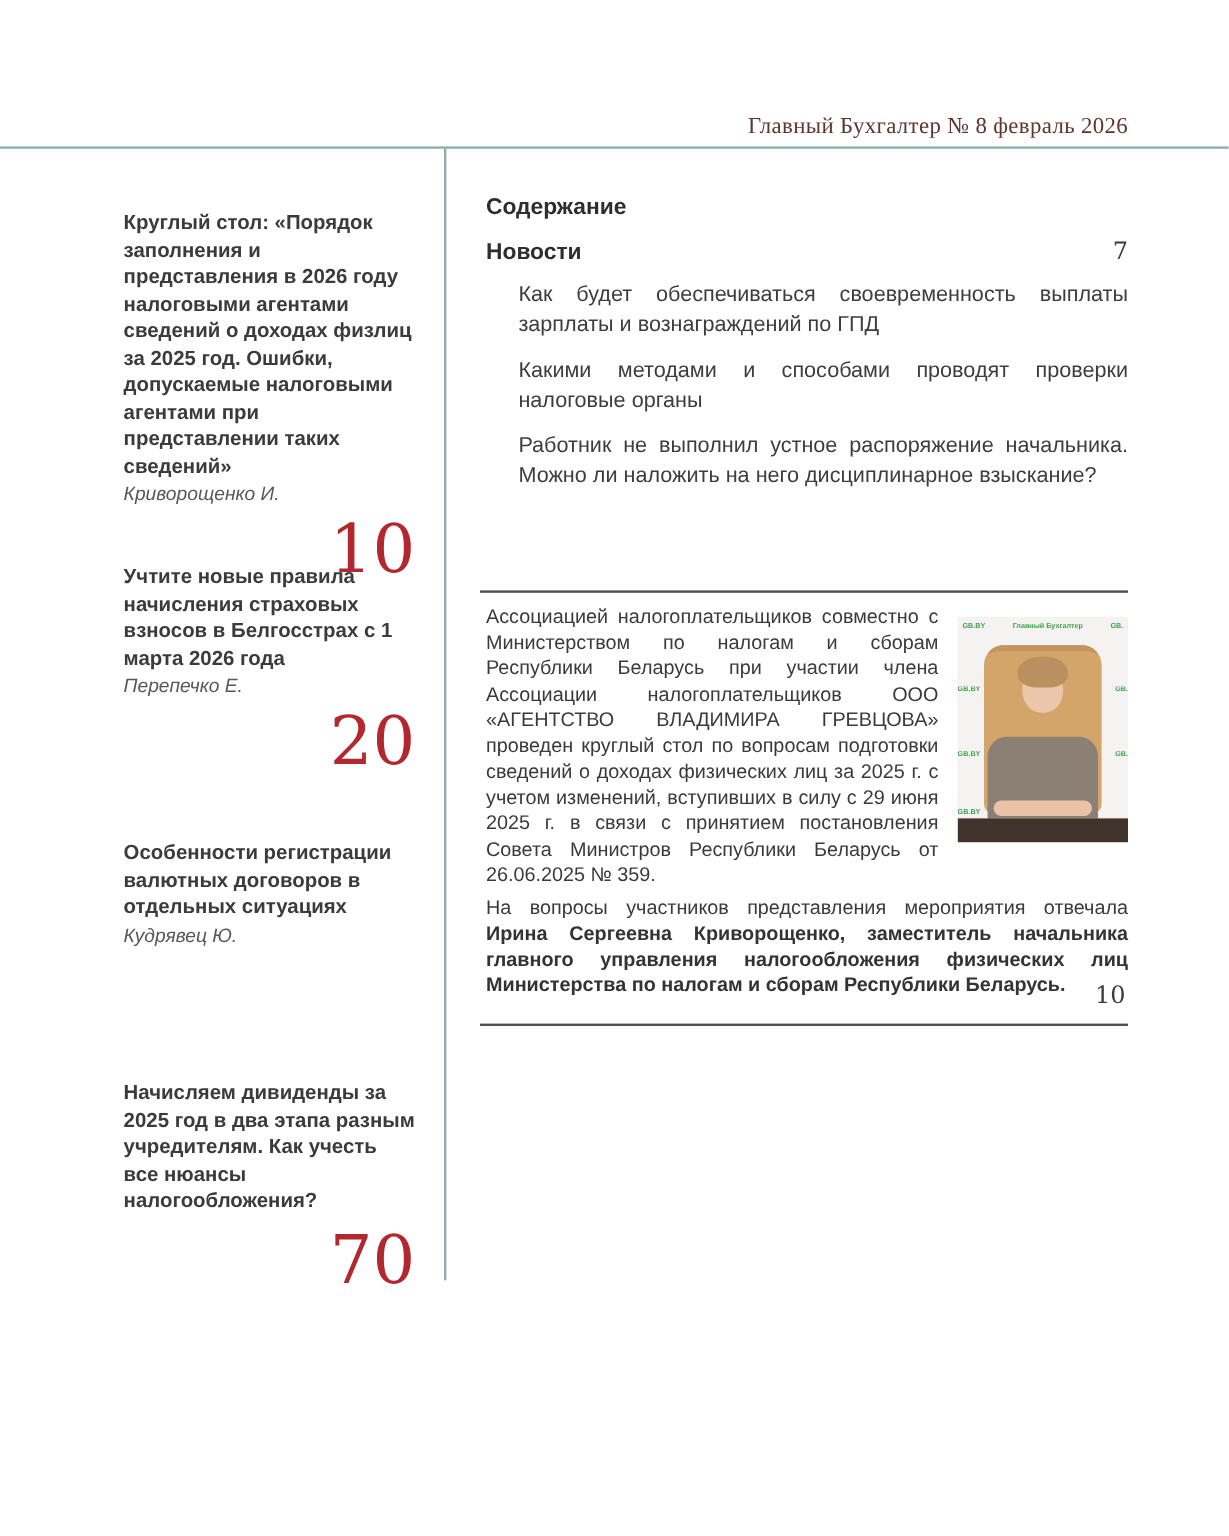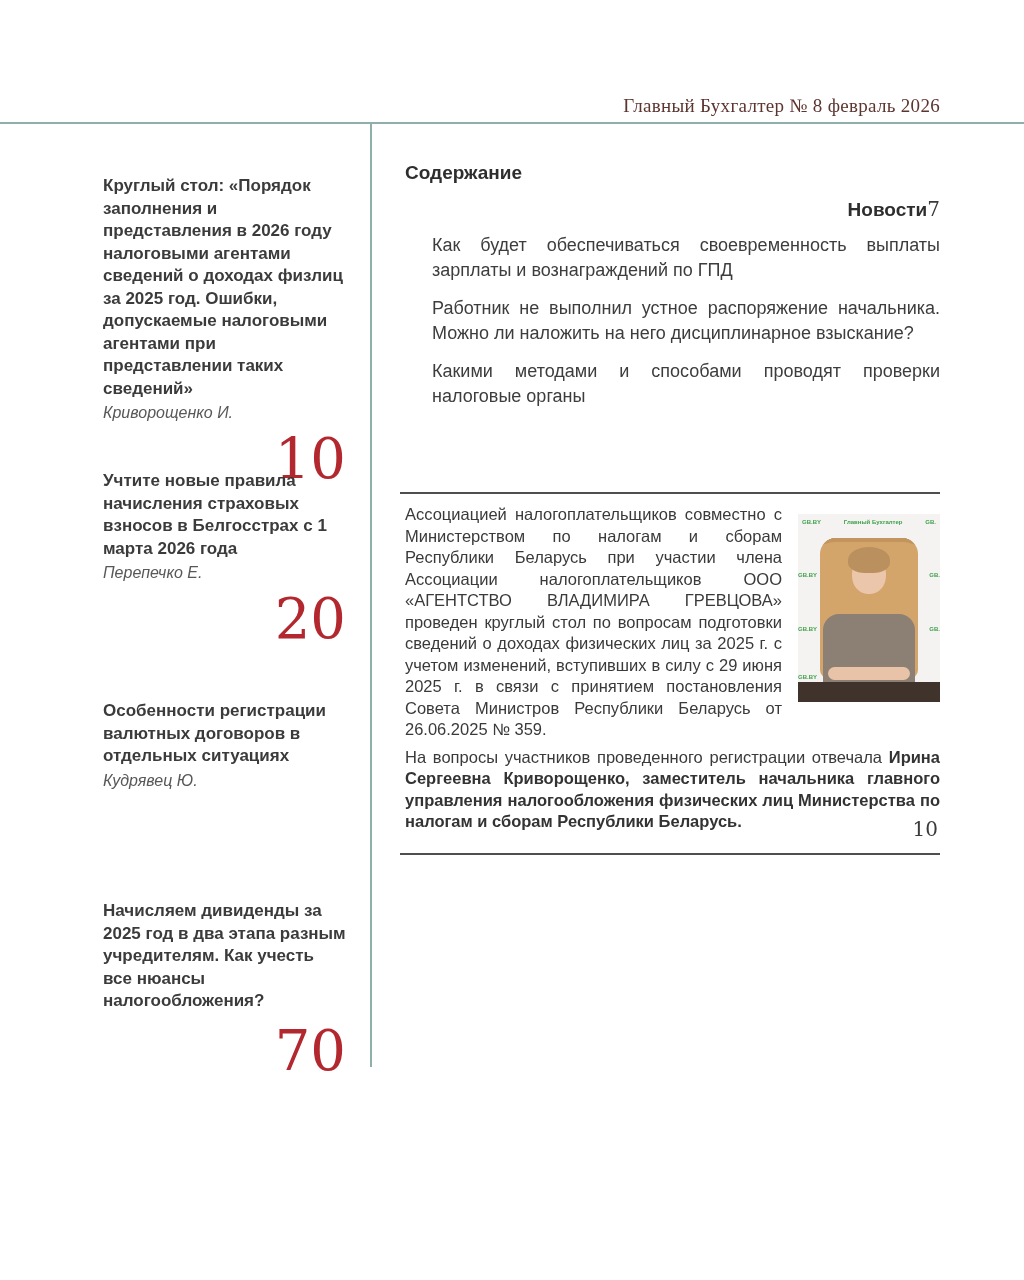--- a/index.html
+++ b/index.html
@@ -18,21 +18,21 @@
   .article .title{font-size:17px;font-weight:bold;line-height:22.5px;color:#3b3b3b;}
   .article .author{font-size:16px;font-style:italic;color:#585858;margin-top:3px;line-height:20px;}
   .article .pagenum{font-family:"DejaVu Serif",serif;font-size:56px;line-height:56px;
         color:#b2282e;text-align:right;margin-top:8px;}
   .a1{top:175px;} .a2{top:470px;} .a3{top:700px;} .a4{top:900px;}
   .a2 .pagenum{} .a3 .pagenum{margin-top:8px;} .a4 .pagenum{margin-top:10px;}
 
   
   .contents-heading{position:absolute;top:162px;left:405px;font-size:19px;font-weight:bold;color:#2e2e2e;}
   .news-row{position:absolute;top:197px;left:405px;width:535px;display:flex;
-        justify-content:flex-end;align-items:baseline;}
+        justify-content:space-between;align-items:baseline;}
   .news-label{font-size:19px;font-weight:bold;color:#2e2e2e;}
   .news-page{font-family:"DejaVu Serif",serif;font-size:20px;color:#3b3b3b;}
   .news-list{position:absolute;top:233px;left:405px;width:535px;}
   .news-item{font-size:18px;line-height:25px;color:#3d3d3d;text-align:justify;
         padding-left:27px;margin-bottom:13px;}
 
   
   .feature{position:absolute;top:492px;left:400px;width:540px;
         border-top:2px solid #4f4f4f;border-bottom:2px solid #4f4f4f;padding:10px 0 14px 0;}
   .feature-title{font-size:23px;line-height:26.5px;font-weight:400;color:#2c2c2c;
@@ -95,22 +95,22 @@
 
   <div class="contents-heading">Содержание</div>
 
   <div class="news-row">
     <span class="news-label">Новости</span>
     <span class="news-page">7</span>
   </div>
 
   <div class="news-list">
     <div class="news-item">Как будет обеспечиваться своевременность выплаты зарплаты и вознаграждений по ГПД</div>
+    <div class="news-item">Какими методами и способами проводят проверки налоговые органы</div>
     <div class="news-item">Работник не выполнил устное распоряжение начальника. Можно ли наложить на него дисциплинарное взыскание?</div>
-    <div class="news-item">Какими методами и способами проводят проверки налоговые органы</div>
   </div>
 
   <div class="feature clearfix">
     <div class="photo">
       <div class="logo-row lr1">
         <span>GB.BY</span>
         <span>Главный Бухгалтер</span>
         <span>GB.</span>
       </div>
       <div class="logo-row lr2">
@@ -126,17 +126,17 @@
       </div>
       <div class="chair"></div>
       <div class="body-torso"></div>
       <div class="head"></div>
       <div class="hair"></div>
       <div class="arms"></div>
       <div class="desk"></div>
     </div>
 
     <p>Ассоциацией налогоплательщиков совместно с Министерством по налогам и сборам Республики Беларусь при участии члена Ассоциации налогоплательщиков ООО «АГЕНТСТВО ВЛАДИМИРА ГРЕВЦОВА» проведен круглый стол по вопросам подготовки сведений о доходах физических лиц за 2025 г. с учетом изменений, вступивших в силу с 29 июня 2025 г. в связи с принятием постановления Совета Министров Республики Беларусь от 26.06.2025 № 359.</p>
-    <p><span>На вопросы участников проведенного регистрации отвечала </span><b>Ирина Сергеевна Криворощенко, заместитель начальника главного управления налогообложения физических лиц Министерства по налогам и сборам Республики Беларусь.</b></p>
+    <p><span>На вопросы участников представления мероприятия отвечала </span><b>Ирина Сергеевна Криворощенко, заместитель начальника главного управления налогообложения физических лиц Министерства по налогам и сборам Республики Беларусь.</b></p>
     <div class="feature-pagenum">10</div>
   </div>
 
 </div>
 
 </body></html>

